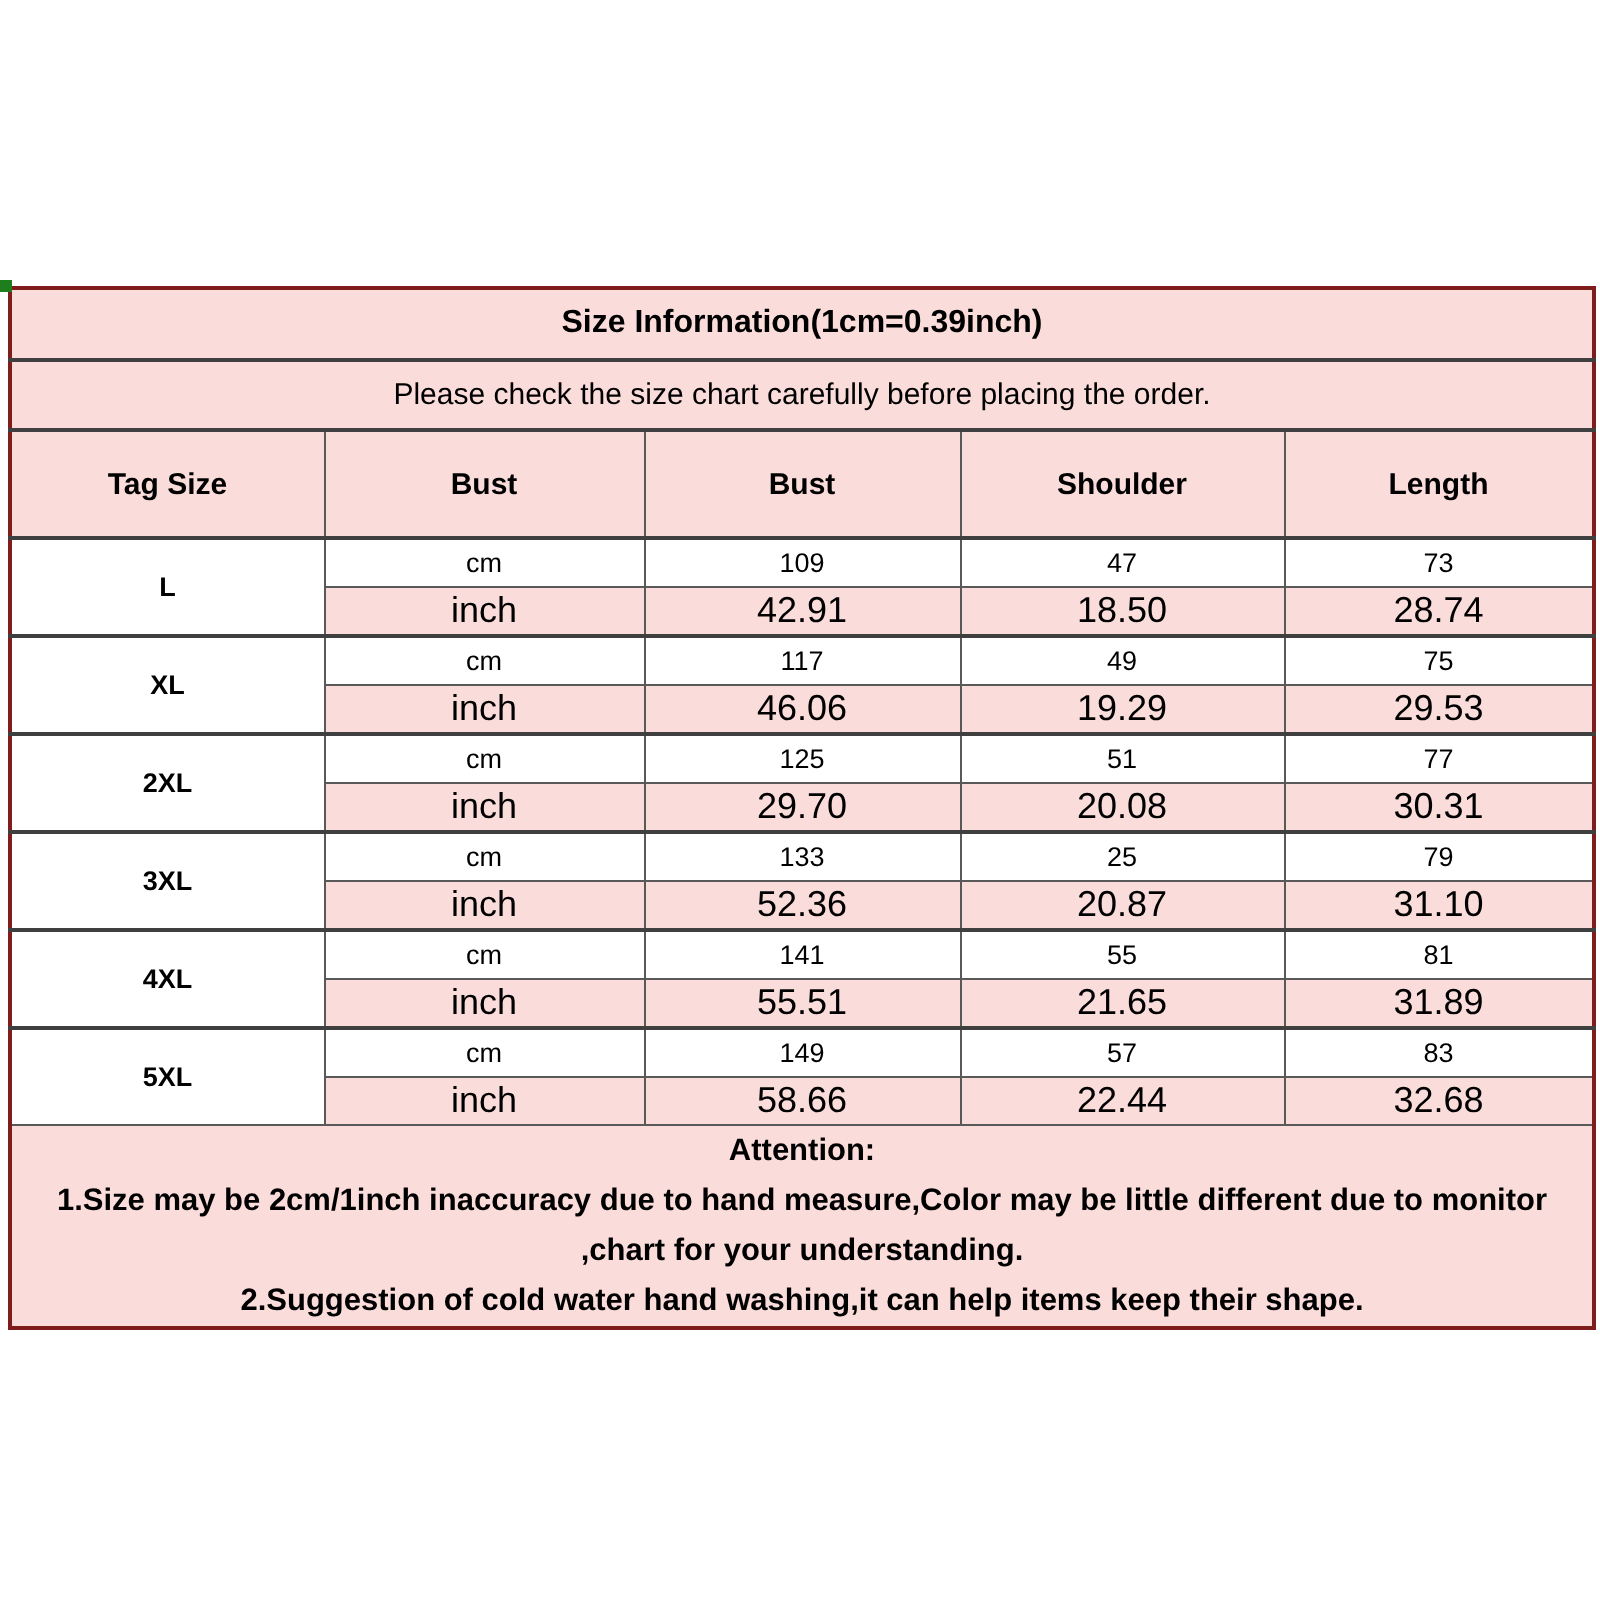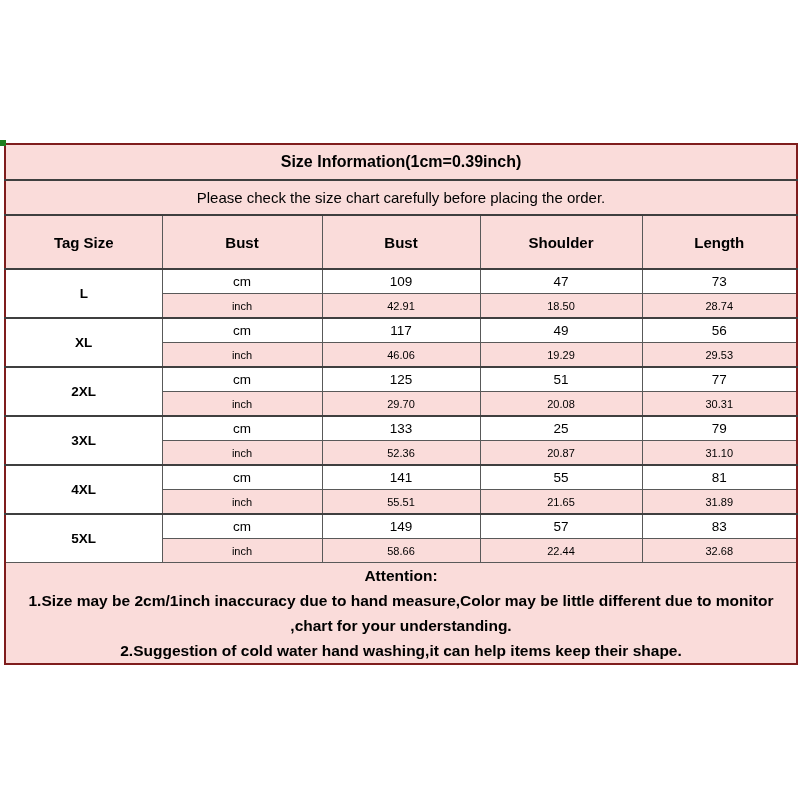--- a/index.html
+++ b/index.html
@@ -55,21 +55,21 @@
     border-bottom: 2px solid #3f3f3f !important;
   }
   tr.head-row th {
     height: 52px;
     font-size: 15px;
     font-weight: bold;
     background: #fadcda;
     margin-top: 28px;
   }
   tr.cm-row td { height: 23px; background: #ffffff; font-size: 13.5px; }
-  tr.inch-row td { height: 23px; background: #fadcda; font-size: 11px; }
+  tr.inch-row td { height: 23px; background: #fadcda; font-size: 18px; }
   tr.group-start td { border-top: 2px solid #3f3f3f; }
   td.tag-cell {
     background: #ffffff;
     font-weight: bold;
     font-size: 18px;
   }
   td.unit-cell { font-size: 16px; margin-top: 36px; }
   td.attention-cell {
     background: #fadcda;
     border-top: 2px solid #3f3f3f;
@@ -126,21 +126,21 @@
       <td>42.91</td>
       <td>18.50</td>
       <td>28.74</td>
     </tr>
 
     <tr class="cm-row group-start">
       <td class="tag-cell" rowspan="2">XL</td>
       <td class="unit-cell">cm</td>
       <td>117</td>
       <td>49</td>
-      <td>56</td>
+      <td>75</td>
     </tr>
     <tr class="inch-row">
       <td class="unit-cell">inch</td>
       <td>46.06</td>
       <td>19.29</td>
       <td>29.53</td>
     </tr>
 
     <tr class="cm-row group-start">
       <td class="tag-cell" rowspan="2">2XL</td>

